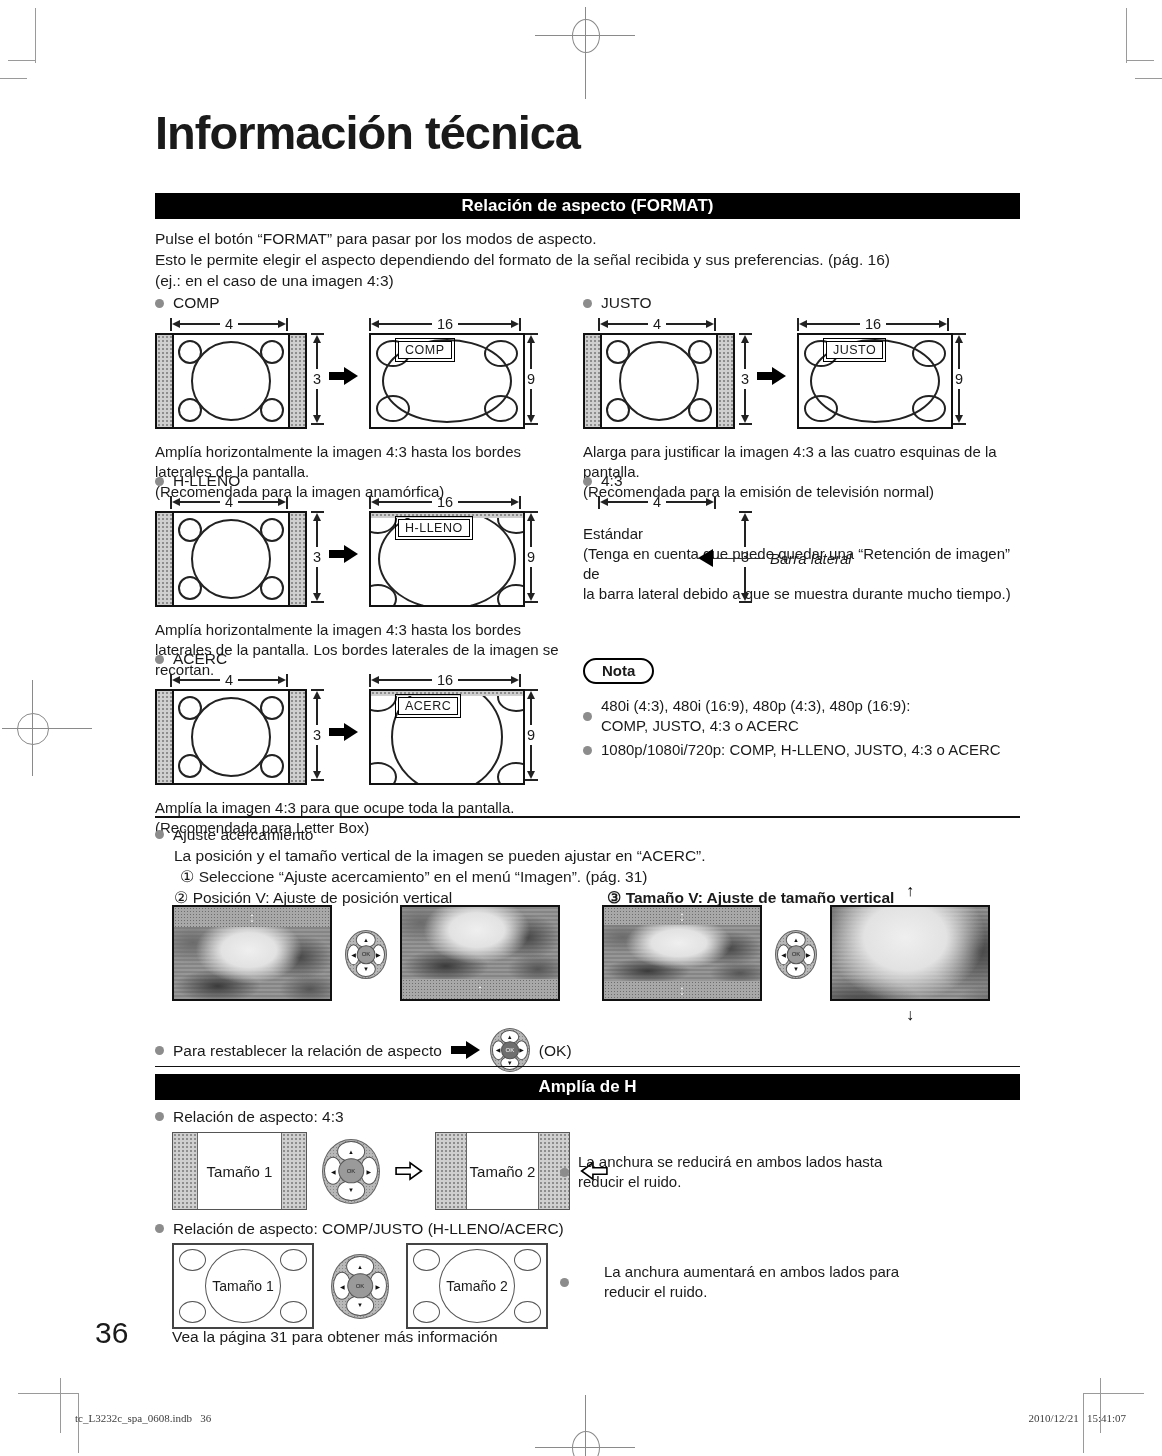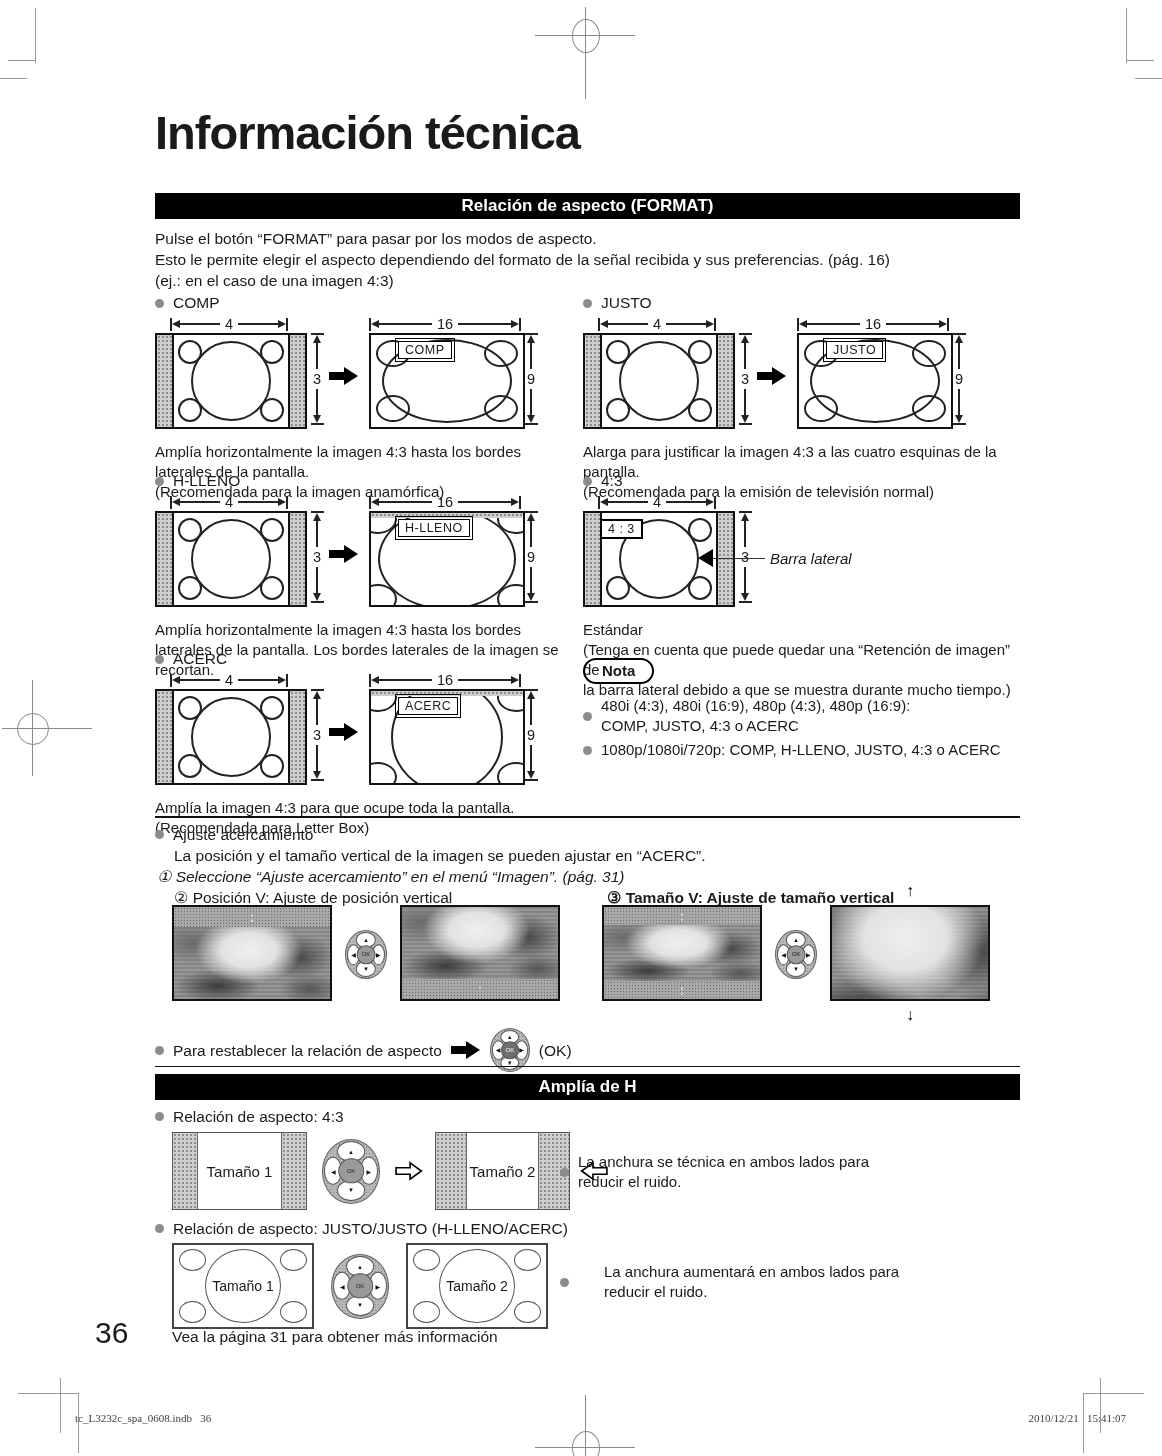--- a/index.html
+++ b/index.html
@@ -376,29 +376,20 @@
     <div class="dwrap">
       <div class="dimh" style="margin:0 37px 2px 15px;">
           <span class="tick"></span>
           <span class="ah l"></span>
           <span class="line"></span>
           <span class="lab">4</span>
           <span class="line"></span>
           <span class="ah r"></span>
           <span class="tick"></span>
         </div>
-      <div class="scr43">
-        <div class="side l hatch"></div>
-          <div class="side r hatch"></div>
-        <div class="cc tr"></div>
-          <div class="cc bl"></div>
-          <div class="cc br"></div>
-          <div class="bigc"></div>
-        <div class="osd" style="left:15px;outline:none;border-width:2px;">4 : 3</div>
-      </div>
       <div class="dimv">
           <span class="tick"></span>
           <span class="av u"></span>
           <span class="line"></span>
           <span class="lab">3</span>
           <span class="line"></span>
           <span class="av d"></span>
           <span class="tick"></span>
         </div>
       <div class="callout">
@@ -497,21 +488,21 @@
 </div>
 
 <div class="rule" style="top:816px;"></div>
 
 <div class="abs" style="left:155px;top:824px;width:880px;position:absolute;">
   <div class="brow">
       <span class="bdot"></span>
     <span class="bodytxt">Ajuste acercamiento</span>
     </div>
   <div class="bodytxt" style="margin-left:19px;">La posición y el tamaño vertical de la imagen se pueden ajustar en “ACERC”.</div>
-  <div class="bodytxt" style="margin-left:2px;font-style:italic;">
+  <div class="bodytxt" style="margin-left:25px;">
     <span class="stepnum">①</span>
     <span>Seleccione “Ajuste acercamiento” en el menú “Imagen”. (pág. 31)</span></div>
   <div style="position:relative;">
     <div class="bodytxt" style="margin-left:19px;">
       <span class="stepnum">②</span>
       <span>Posición V: Ajuste de posición vertical</span></div>
     <div class="bodytxt" style="position:absolute;left:452px;top:0;font-weight:bold;">
       <span class="stepnum">③</span>
       <span>Tamaño V: Ajuste de tamaño vertical</span></div>
   </div>
@@ -606,27 +597,27 @@
     <div class="sb hatch" style="width:30px;"></div>
     <div class="mid">Tamaño 2</div>
     <div class="sb hatch" style="width:30px;"></div>
   </div>
   <svg width="28" height="20" viewBox="0 0 26 18" style="margin-left:10px;">
     <path d="M25 6 h-13 V1.5 l-10.5 7.5 10.5 7.5 V12 H25 Z" fill="#fff" stroke="#000" stroke-width="1.5"></path>
     </svg>
 </div>
 <div class="abs brow" style="left:560px;top:1152px;">
   <span class="bdot"></span>
-  <span class="bodytxt pre" style="font-size:15px;line-height:20px;">La anchura se técnica en ambos lados para
+  <span class="bodytxt pre" style="font-size:15px;line-height:20px;">La anchura se reducirá en ambos lados hasta
 reducir el ruido.</span>
 </div>
 
 <div class="abs brow" style="left:155px;top:1218px;">
   <span class="bdot"></span>
-  <span class="bodytxt">Relación de aspecto: JUSTO/JUSTO (H-LLENO/ACERC)</span>
+  <span class="bodytxt">Relación de aspecto: COMP/JUSTO (H-LLENO/ACERC)</span>
 </div>
 
 <div class="abs" style="left:172px;top:1243px;display:flex;align-items:center;">
   <div class="cbox">
     <div class="ce2 tl"></div>
       <div class="ce2 tr"></div>
       <div class="ce2 bl"></div>
       <div class="ce2 br"></div>
     <div class="ccirc">Tamaño 1</div>
   </div>

